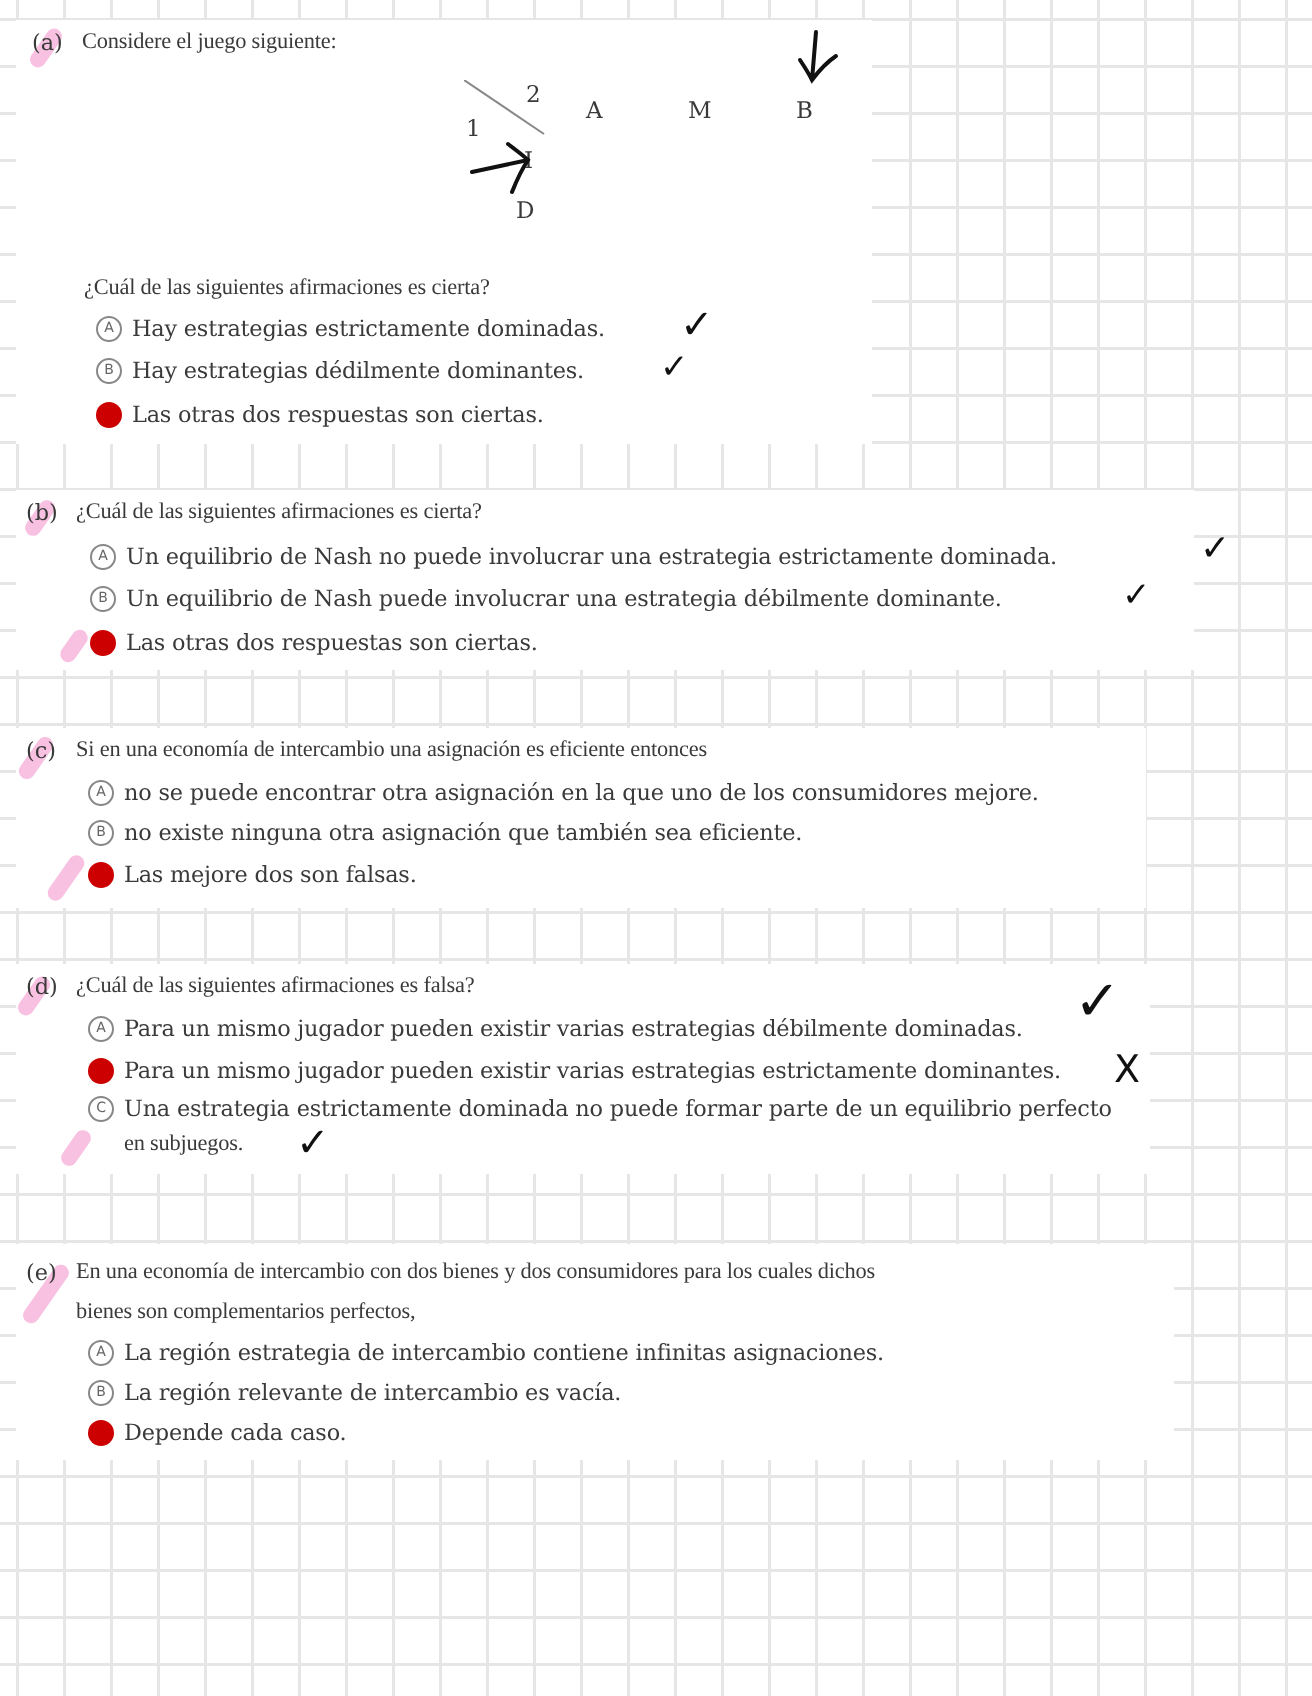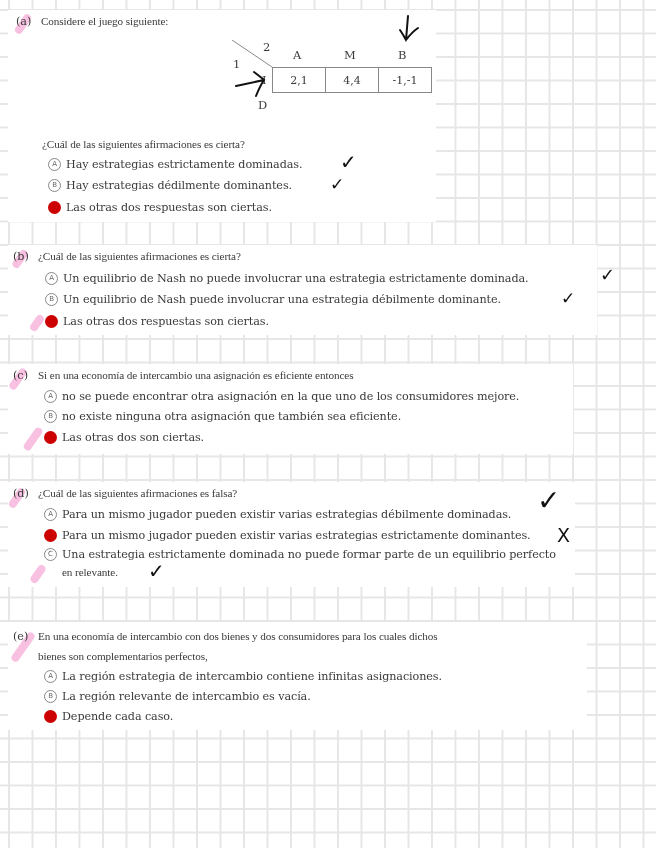--- a/index.html
+++ b/index.html
@@ -43,25 +43,20 @@
   </svg>
 <span class="hdr" style="left:263px;top:40px;">2</span>
 <span class="hdr" style="left:233px;top:57px;">1</span>
 <span class="hdr" style="left:293px;top:48px;">A</span>
 <span class="hdr" style="left:344px;top:48px;">M</span>
 <span class="hdr" style="left:398px;top:48px;">B</span>
 <span class="hdr" style="left:262px;top:73px;">I</span>
 <span class="hdr" style="left:258px;top:98px;">D</span>
 <table class="game" style="left:272px;top:67px;">
   <tbody>
-  <tr>
-    <td>2,1</td>
-    <td>4,4</td>
-    <td>-1,-1</td>
-  </tr>
 </tbody>
   </table>
 <svg style="position:absolute;left:234px;top:68px;" width="36" height="30">
     <path d="M2 18 L30 12 M20 4 Q28 10 30 12 Q26 18 22 28" stroke="#111" stroke-width="2" fill="none" stroke-linecap="round"></path>
   </svg>
 <svg style="position:absolute;left:398px;top:14px;" width="24" height="30">
     <path d="M10 2 L8 26 M2 16 Q6 22 8 26 Q14 18 20 14" stroke="#111" stroke-width="2" fill="none" stroke-linecap="round"></path>
   </svg>
 
 <span class="qtext" style="left:42px;top:138px;">¿Cuál de las siguientes afirmaciones es cierta?</span>
@@ -108,21 +103,21 @@
 <div class="opt" style="left:44px;top:390px;">
   <span class="circ">A</span>
   <span>no se puede encontrar otra asignación en la que uno de los consumidores mejore.</span>
 </div>
 <div class="opt" style="left:44px;top:410px;">
   <span class="circ">B</span>
   <span>no existe ninguna otra asignación que también sea eficiente.</span>
 </div>
 <div class="opt" style="left:44px;top:431px;">
   <span class="dot"></span>
-  <span>Las otras dos son ciertas.</span>
+  <span>Las mejore dos son falsas.</span>
 </div>
 
 <div class="block" style="left:8px;top:482px;width:567px;height:105px;"></div>
 <div class="pink" style="left:6px;top:494px;width:22px;height:8px;"></div>
 <div class="pink" style="left:28px;top:570px;width:20px;height:8px;"></div>
 <span class="qlabel" style="left:13px;top:487px;">(d)</span>
 <span class="qtext" style="left:38px;top:487px;">¿Cuál de las siguientes afirmaciones es falsa?</span>
 <div class="opt" style="left:44px;top:508px;">
   <span class="circ">A</span>
   <span>Para un mismo jugador pueden existir varias estrategias débilmente dominadas.</span>
@@ -130,21 +125,21 @@
 <span class="mark" style="left:537px;top:484px;font-size:28px;">✓</span>
 <div class="opt" style="left:44px;top:529px;justify-content:space-between;">
   <span class="dot"></span>
   <span>Para un mismo jugador pueden existir varias estrategias estrictamente dominantes.</span>
 </div>
 <span class="mark" style="left:557px;top:524px;font-size:19px;font-weight:normal;">X</span>
 <div class="opt" style="left:44px;top:548px;">
   <span class="circ">C</span>
   <span>Una estrategia estrictamente dominada no puede formar parte de un equilibrio perfecto</span>
 </div>
-<span class="qtext" style="left:62px;top:566px;">en relevante.</span>
+<span class="qtext" style="left:62px;top:566px;">en subjuegos.</span>
 <span class="mark" style="left:148px;top:559px;font-size:20px;">✓</span>
 
 <div class="block" style="left:8px;top:622px;width:579px;height:108px;"></div>
 <div class="pink" style="left:6px;top:643px;width:34px;height:8px;"></div>
 <span class="qlabel" style="left:13px;top:630px;">(e)</span>
 <span class="qtext" style="left:38px;top:630px;">En una economía de intercambio con dos bienes y dos consumidores para los cuales dichos</span>
 <span class="qtext" style="left:38px;top:650px;">bienes son complementarios perfectos,</span>
 <div class="opt" style="left:44px;top:670px;">
   <span class="circ">A</span>
   <span>La región estrategia de intercambio contiene infinitas asignaciones.</span>

